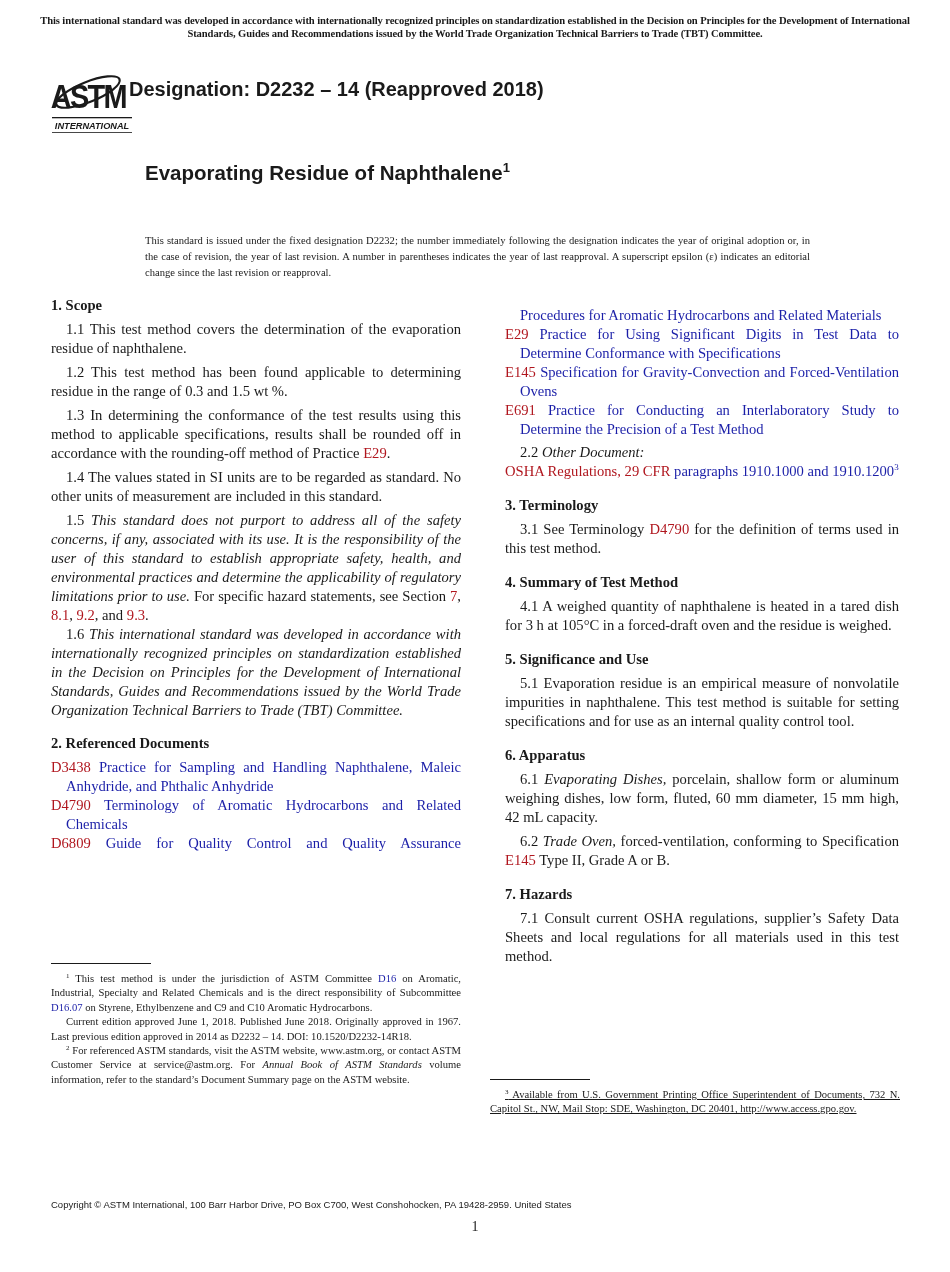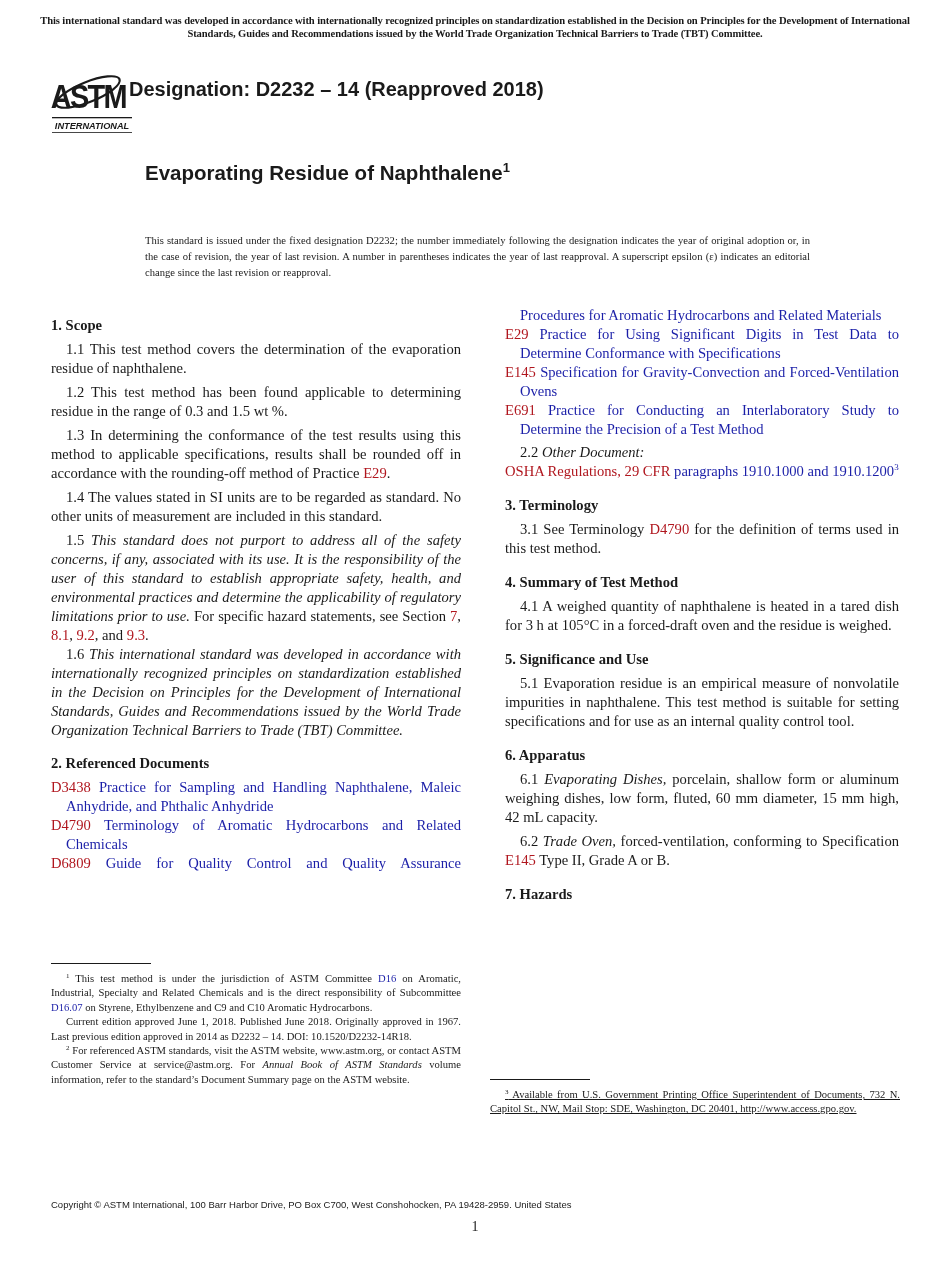--- a/index.html
+++ b/index.html
@@ -5,21 +5,21 @@
     html, body { margin: 0; padding: 0; background: #ffffff; }
     body { width: 950px; height: 1272px; position: relative; overflow: hidden; color: #1a1a1a; font-family: "Liberation Serif", serif; }
     .abs { position: absolute; }
     .top-notice { left: 40px; top: 14px; width: 870px; text-align: center; font-family: "Liberation Serif", serif; font-weight: bold; font-size: 10.6px; line-height: 13px; letter-spacing: -0.1px; }
     .logo { left: 50px; top: 56px; width: 84px; height: 78px; }
     .designation { left: 129px; top: 78px; font-family: "Liberation Sans", sans-serif; font-weight: bold; font-size: 20px; color: #1a1a1a; }
     .title { left: 145px; top: 160px; font-family: "Liberation Sans", sans-serif; font-weight: bold; font-size: 20.5px; line-height: 25px; color: #1a1a1a; }
     .title sup { font-size: 13px; vertical-align: 8px; line-height: 0; }
     .issued { left: 145px; top: 233px; width: 665px; font-size: 10.6px; line-height: 16px; text-align: justify; }
     .col { width: 410px; font-size: 14.6px; line-height: 19px; }
-    .col-left { left: 51px; top: 316px; }
+    .col-left { left: 51px; top: 296px; }
     .col-right { left: 505px; top: 306px; width: 394px; }
     .h { font-weight: bold; font-size: 14.6px; margin: 0 0 5px 0; }
     .p { text-align: justify; text-indent: 15px; margin: 0 0 5px 0; }
     .p.tight { margin-bottom: 0; }
     .it { font-style: italic; }
     .red { color: #b0161e; }
     .blue { color: #1b1fa8; }
     .ref { text-align: justify; padding-left: 15px; text-indent: -15px; margin: 0; }
     .sub { text-indent: 15px; margin: 0; }
     .sup { font-size: 9px; vertical-align: 6px; line-height: 0; }
@@ -93,20 +93,21 @@
   <p class="p">4.1  A weighed quantity of naphthalene is heated in a tared dish for 3 h at 105°C in a forced-draft oven and the residue is weighed.</p>
   <div class="gap" style="height:10px"></div>
   <div class="h">5.  Significance and Use</div>
   <p class="p">5.1  Evaporation residue is an empirical measure of nonvolatile impurities in naphthalene. This test method is suitable for setting specifications and for use as an internal quality control tool.</p>
   <div class="gap" style="height:10px"></div>
   <div class="h">6.  Apparatus</div>
   <p class="p"><span>6.1 </span><span class="it">Evaporating Dishes,</span><span> porcelain, shallow form or aluminum weighing dishes, low form, fluted, 60 mm diameter, 15 mm high, 42 mL capacity.</span></p>
   <p class="p"><span>6.2 </span><span class="it">Trade Oven,</span><span> forced-ventilation, conforming to Specification </span><span class="red">E145</span><span> Type II, Grade A or B.</span></p>
   <div class="gap" style="height:10px"></div>
   <div class="h">7.  Hazards</div>
+  <p class="p">7.1 Consult current OSHA regulations, supplier’s Safety Data Sheets and local regulations for all materials used in this test method.</p>
 </div>
 
 <div class="abs" style="left:490px; top:1079px; width:410px;">
   <div class="fn-rule"></div>
   <div class="fn" style="margin-top:8px;text-decoration:underline;">
     <p><span class="sup">3</span><span> Available from U.S. Government Printing Office Superintendent of Documents, 732 N. Capitol St., NW, Mail Stop: SDE, Washington, DC 20401, http://www.access.gpo.gov.</span></p>
   </div>
 </div>
 
 <div class="abs copyright">Copyright © ASTM International, 100 Barr Harbor Drive, PO Box C700, West Conshohocken, PA 19428-2959. United States</div>

